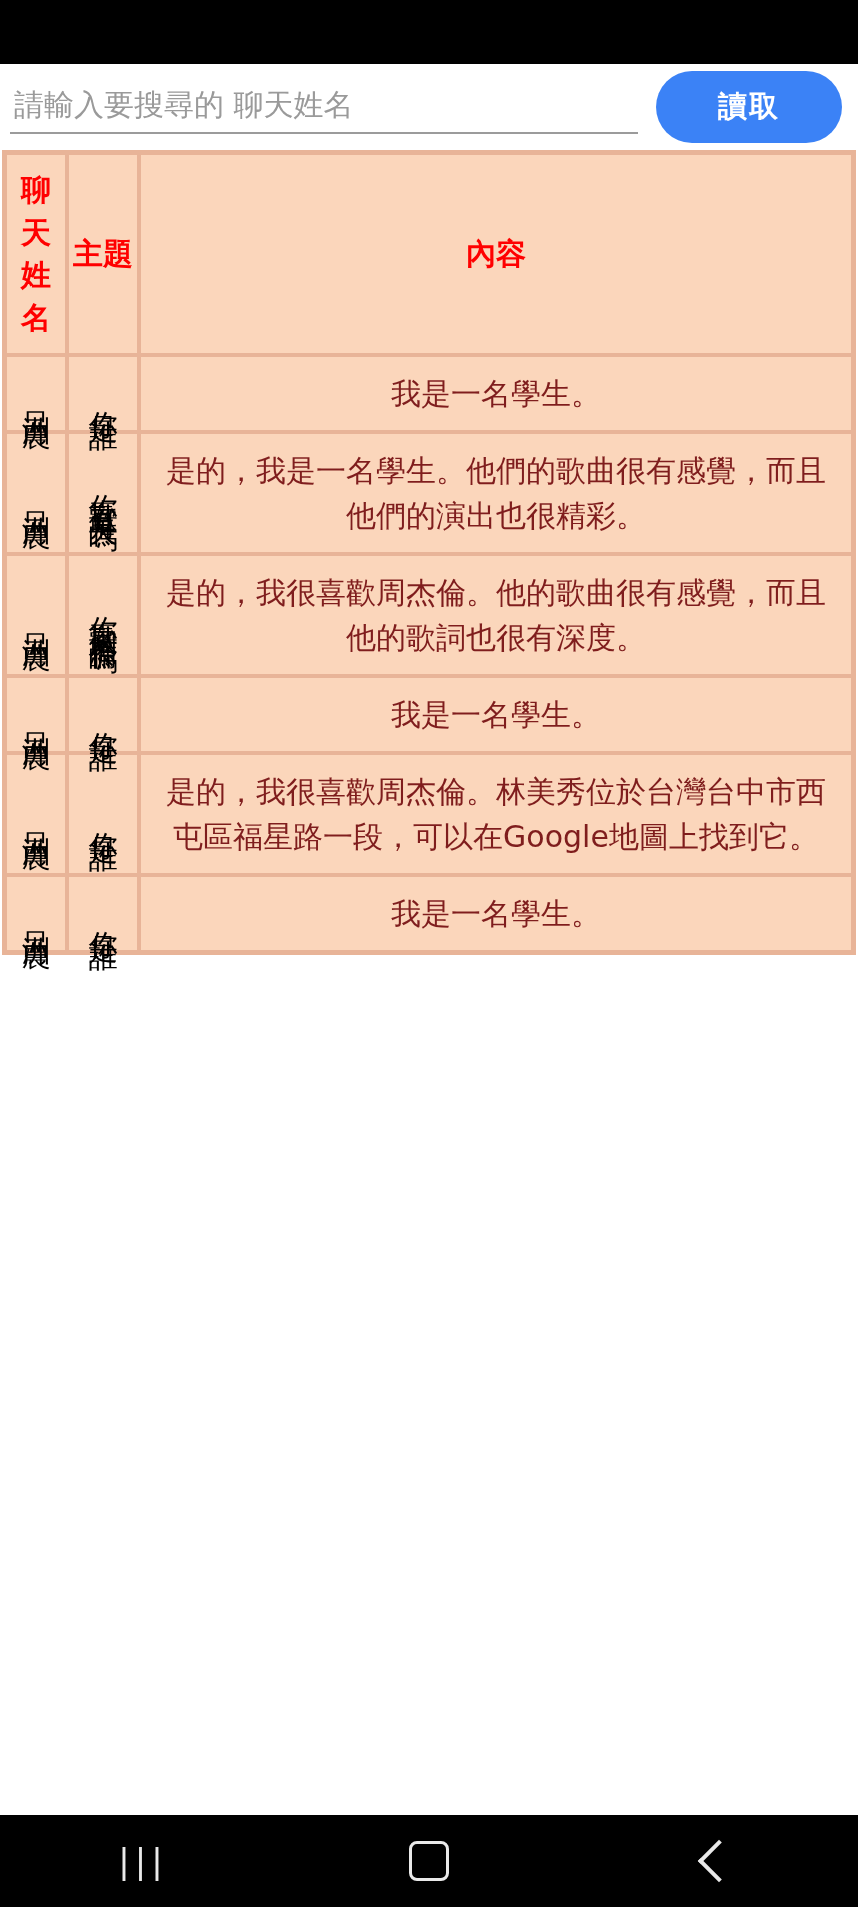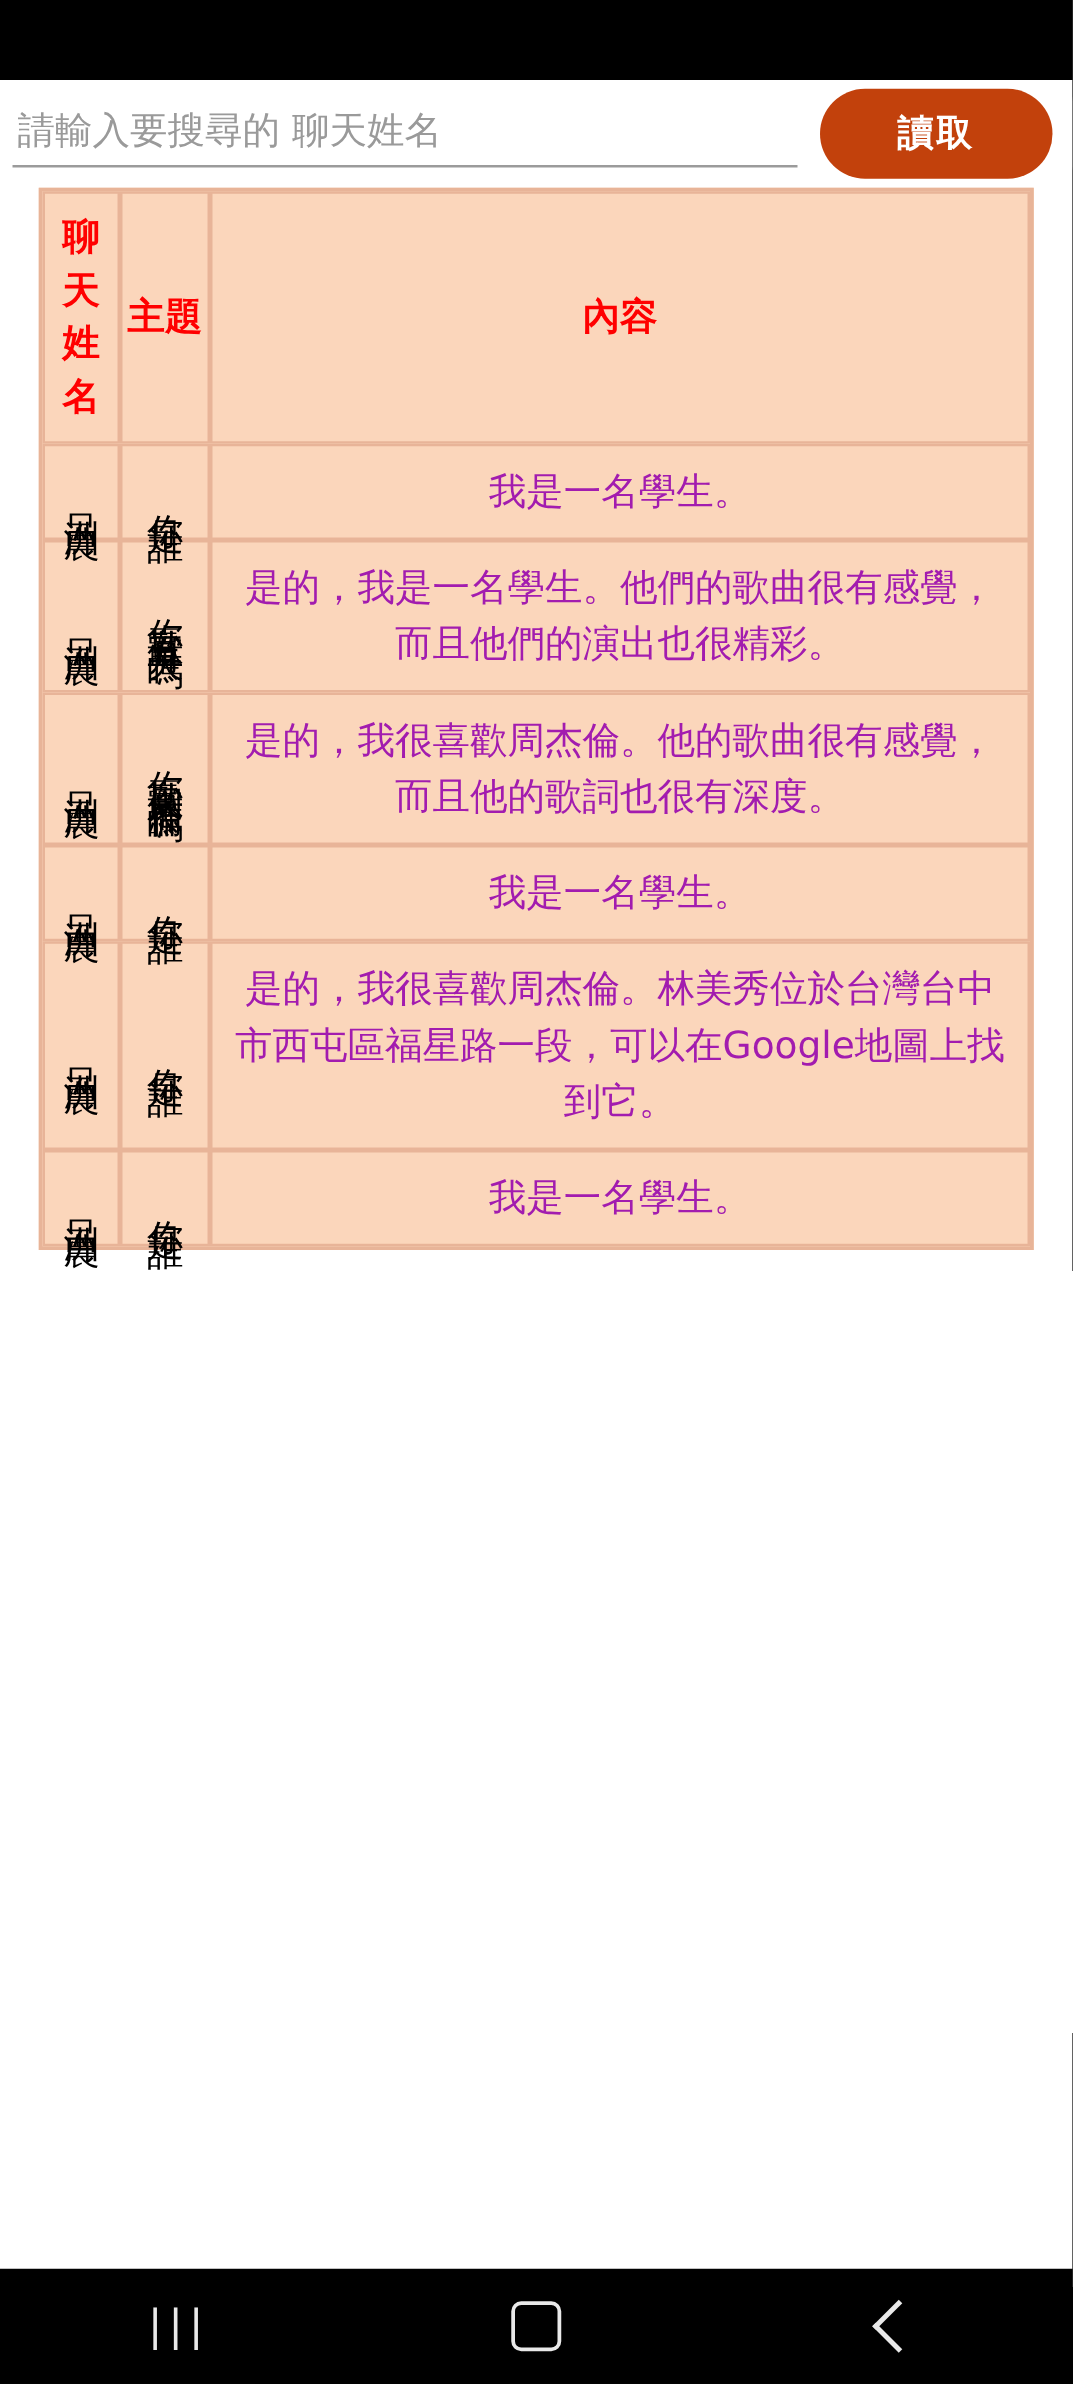--- a/index.html
+++ b/index.html
@@ -65,33 +65,33 @@
   }
   .search-input::placeholder {
     color: #9a9a9a;
     opacity: 1;
   }
   .read-button {
     flex: 0 0 auto;
     width: 186px;
     height: 72px;
     border-radius: 40px;
-    background: #c2410c;
+    background: #3b82f6;
     color: #ffffff;
     font-size: 29px;
     font-weight: 700;
     border: none;
     cursor: pointer;
     font-family: "DejaVu Sans", "Liberation Sans", sans-serif;
     letter-spacing: 2px;
   }
 
   
   .table-wrap {
-    padding: 0 31px;
+    padding: 0 2px;
     box-sizing: border-box;
     height: calc(100% - 86px);
     overflow: hidden;
   }
   table.chat-table {
     width: 100%;
     border-collapse: separate;
     border-spacing: 0;
     table-layout: fixed;
     background: #fbd6bb;
@@ -122,21 +122,21 @@
     display: inline-block;
   }
   td.cell-name, td.cell-topic {
     font-size: 29px;
     color: #000;
     line-height: 1.3;
     padding: 10px 2px;
   }
   td.cell-content {
     font-size: 30px;
-    color: #a21caf;
+    color: #7f1d1d;
     line-height: 1.5;
     padding: 14px 12px;
     text-align: center;
   }
 
   
   .nav-bar {
     height: 92px;
     background: #000000;
     flex: 0 0 auto;

